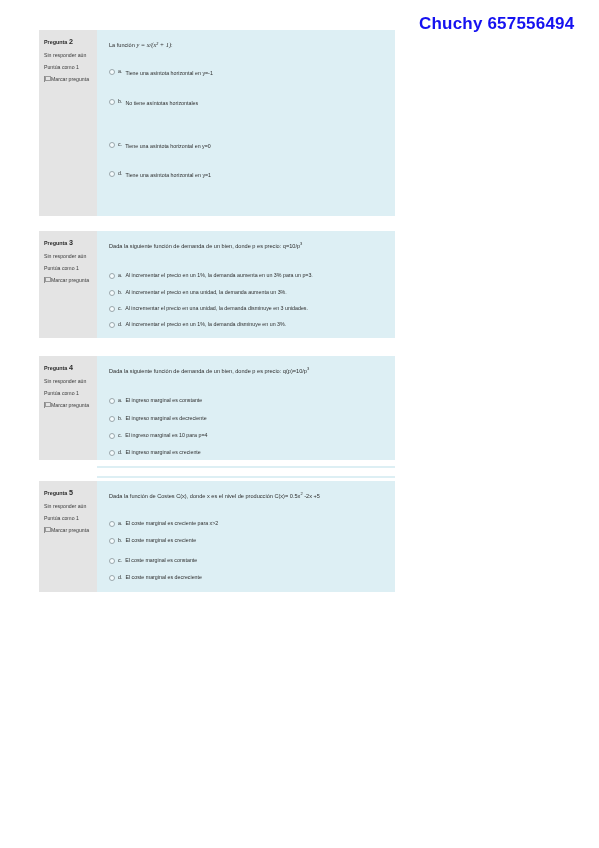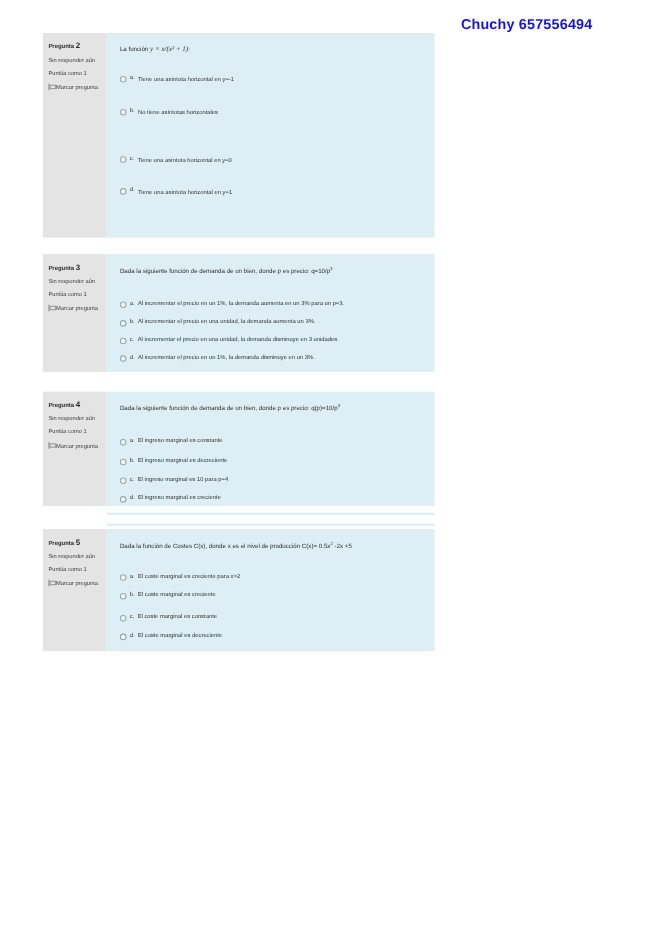--- a/index.html
+++ b/index.html
@@ -13,21 +13,21 @@
     height: 848px;
     position: relative;
     overflow: hidden;
   }
 
   
   .watermark {
     position: absolute;
     top: 14px;
     left: 419px;
-    font-size: 13px;
+    font-size: 17px;
     font-weight: bold;
     color: #1511f0;
     letter-spacing: 0.2px;
     white-space: nowrap;
   }
 
   .page {
     position: absolute;
     top: 0;
     left: 0;

